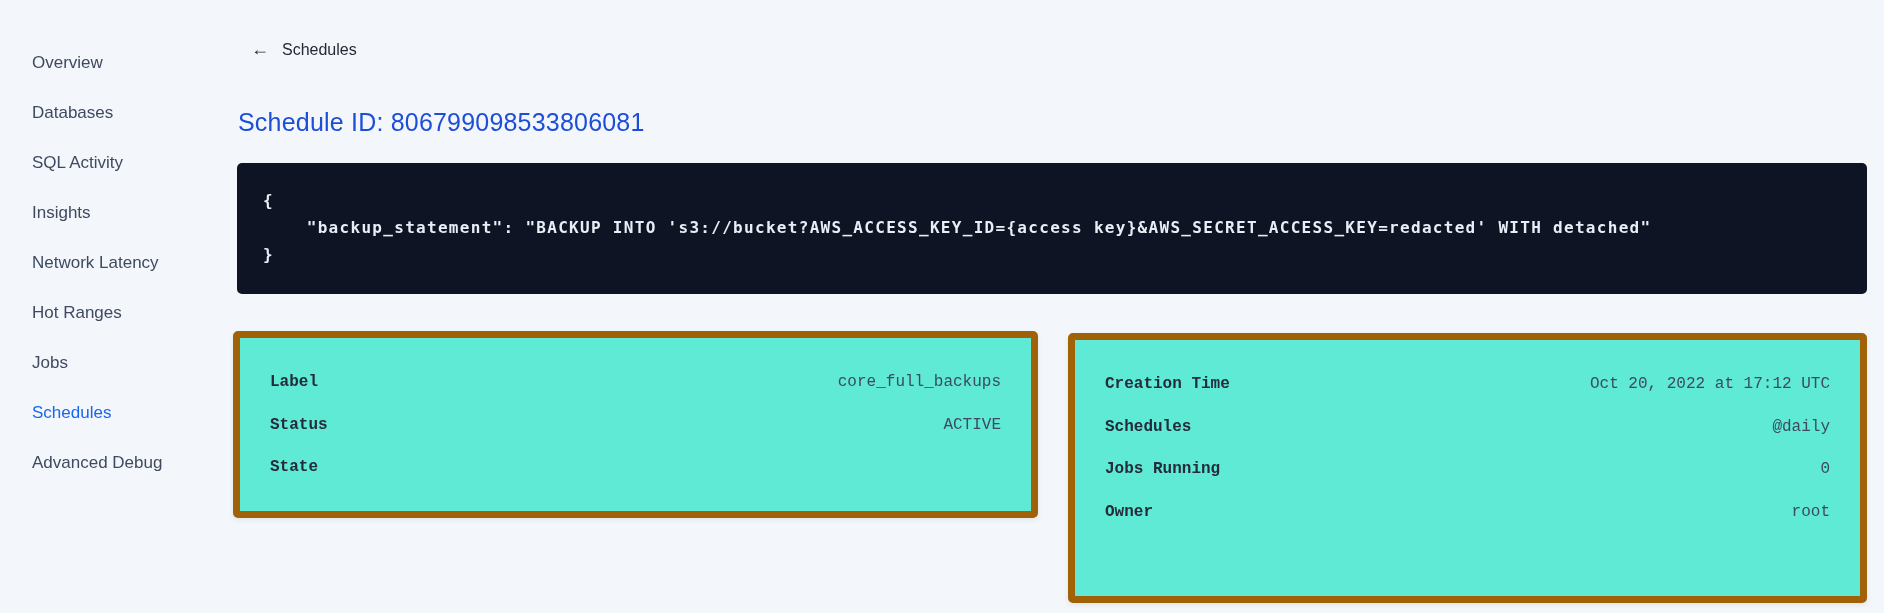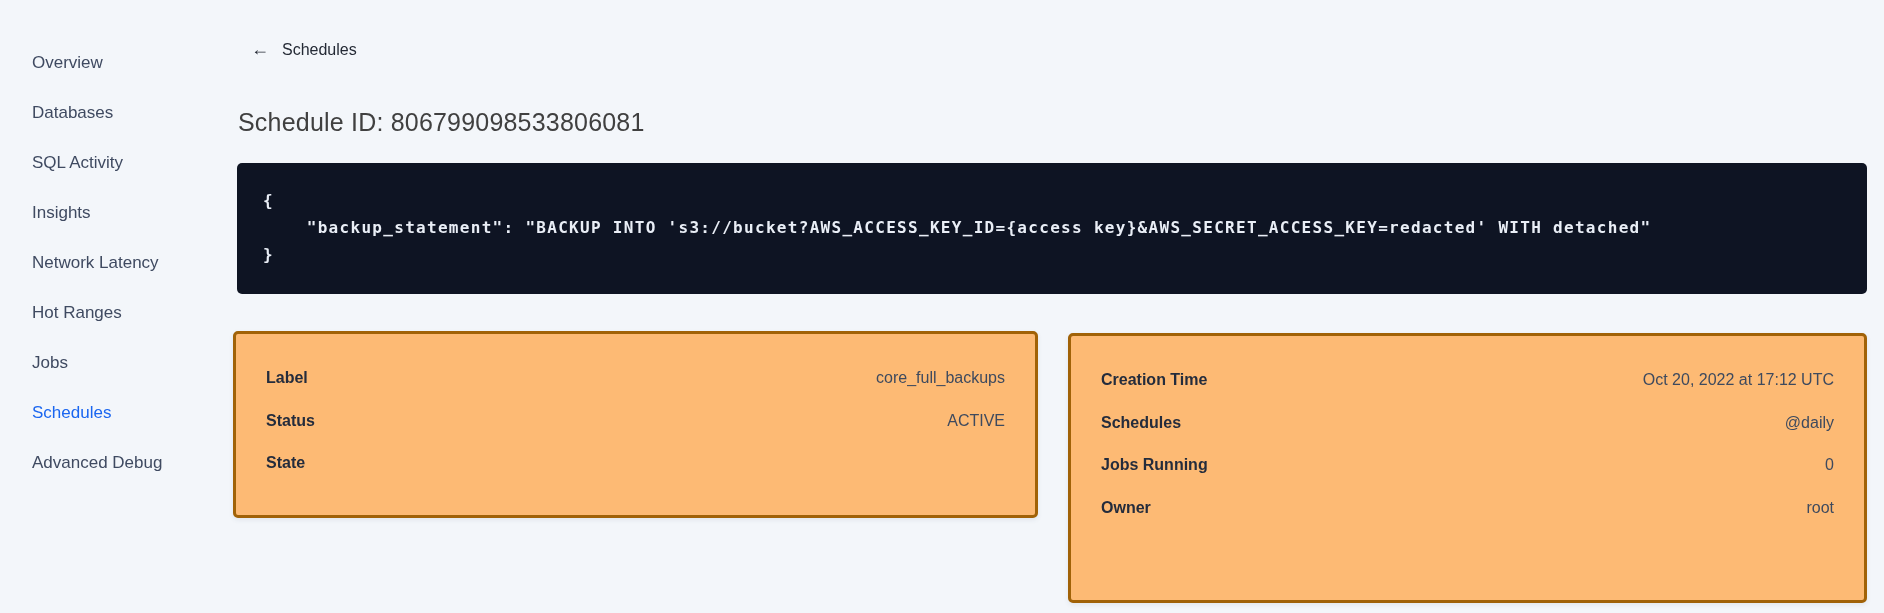--- a/index.html
+++ b/index.html
@@ -36,21 +36,21 @@
     cursor: pointer;
   }
   .back-arrow {
     font-size: 18px; line-height: 1; color: #242a35;
     position: relative; top: -1px;
   }
 
   
   .page-title {
     position: absolute; left: 238px; top: 91px;
-    font-size: 25px; font-weight: 500; color: #404040;
+    font-size: 25px; font-weight: 500; color: #1d4ed8;
     letter-spacing: 0.2px;
   }
 
   
   .code-block {
     position: absolute; left: 237px; top: 163px;
     width: 1630px; height: 131px;
     background: #0e1423;
     border-radius: 5px;
     padding: 24px 26px;
@@ -61,25 +61,26 @@
     font-size: 16px;
     letter-spacing: 1.3px;
     line-height: 27px;
     color: #e9eef6;
     white-space: pre;
   }
 
   
   .card {
     position: absolute;
-    background: #fdba74;
-    border: 3px solid #a16207;
+    background: #5eead4;
+    border: 7px solid #a16207;
     border-radius: 5px;
     box-shadow: 0 2px 5px rgba(56, 76, 105, 0.09);
     padding: 23px 30px 0 30px;
+    font-family: Liberation Mono, monospace;
   }
   .card-left  { left: 233px;  top: 331px; width: 805px; height: 187px; }
   .card-right { left: 1068px; top: 333px; width: 799px; height: 270px; }
   .detail-row {
     height: 42.5px;
     display: flex; align-items: center; justify-content: space-between;
   }
   .detail-label {
     font-size: 16px; font-weight: 700; color: #242c3c;
   }

